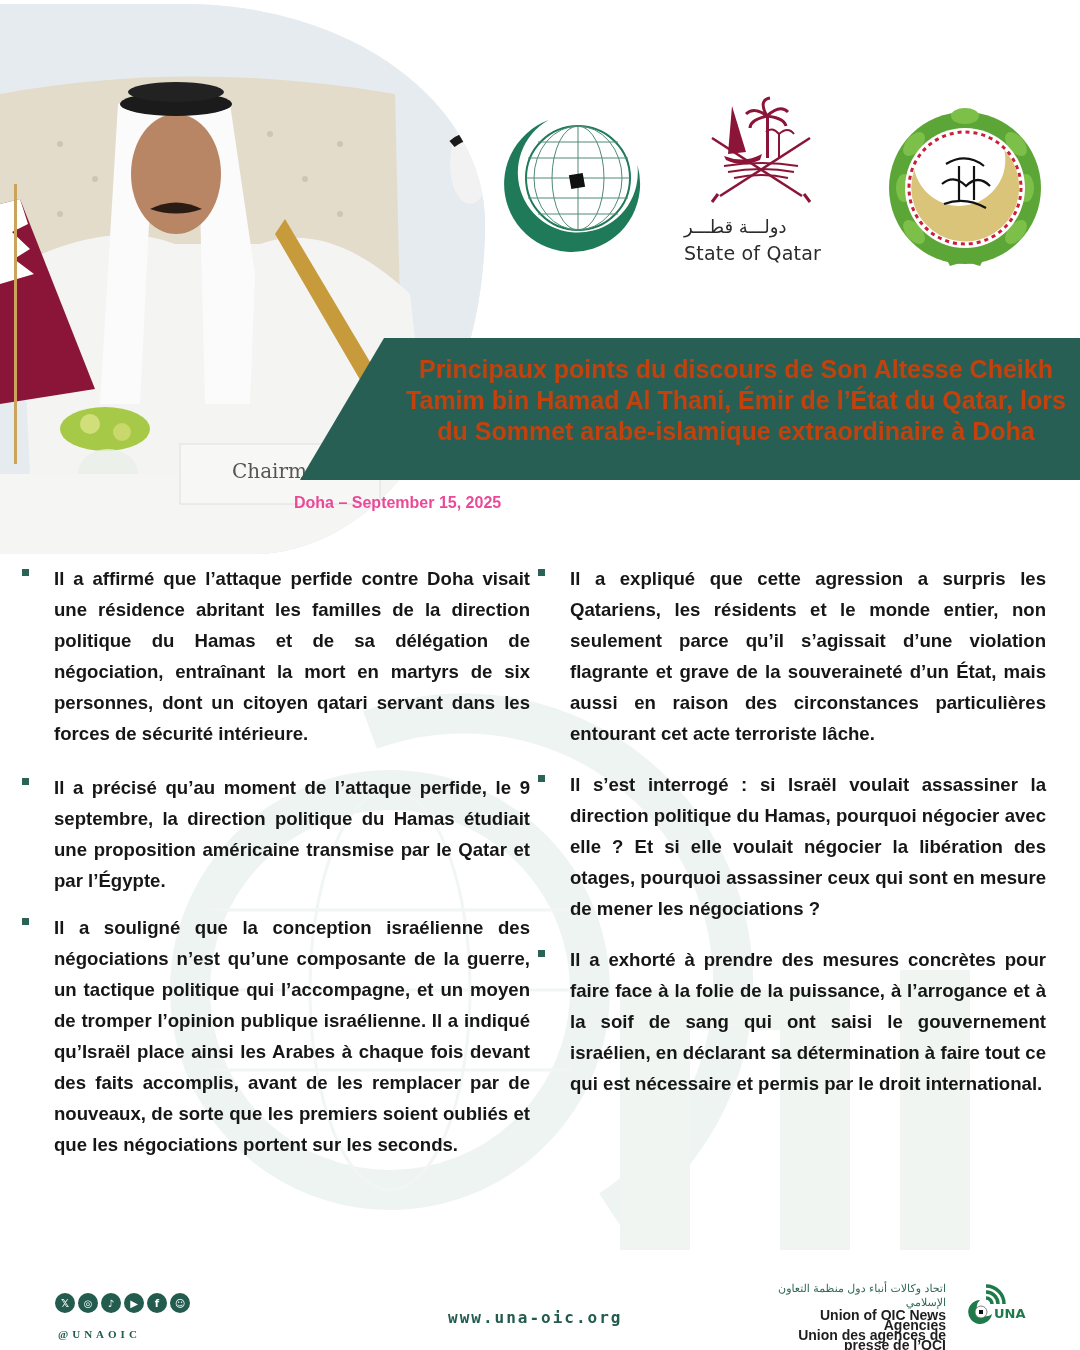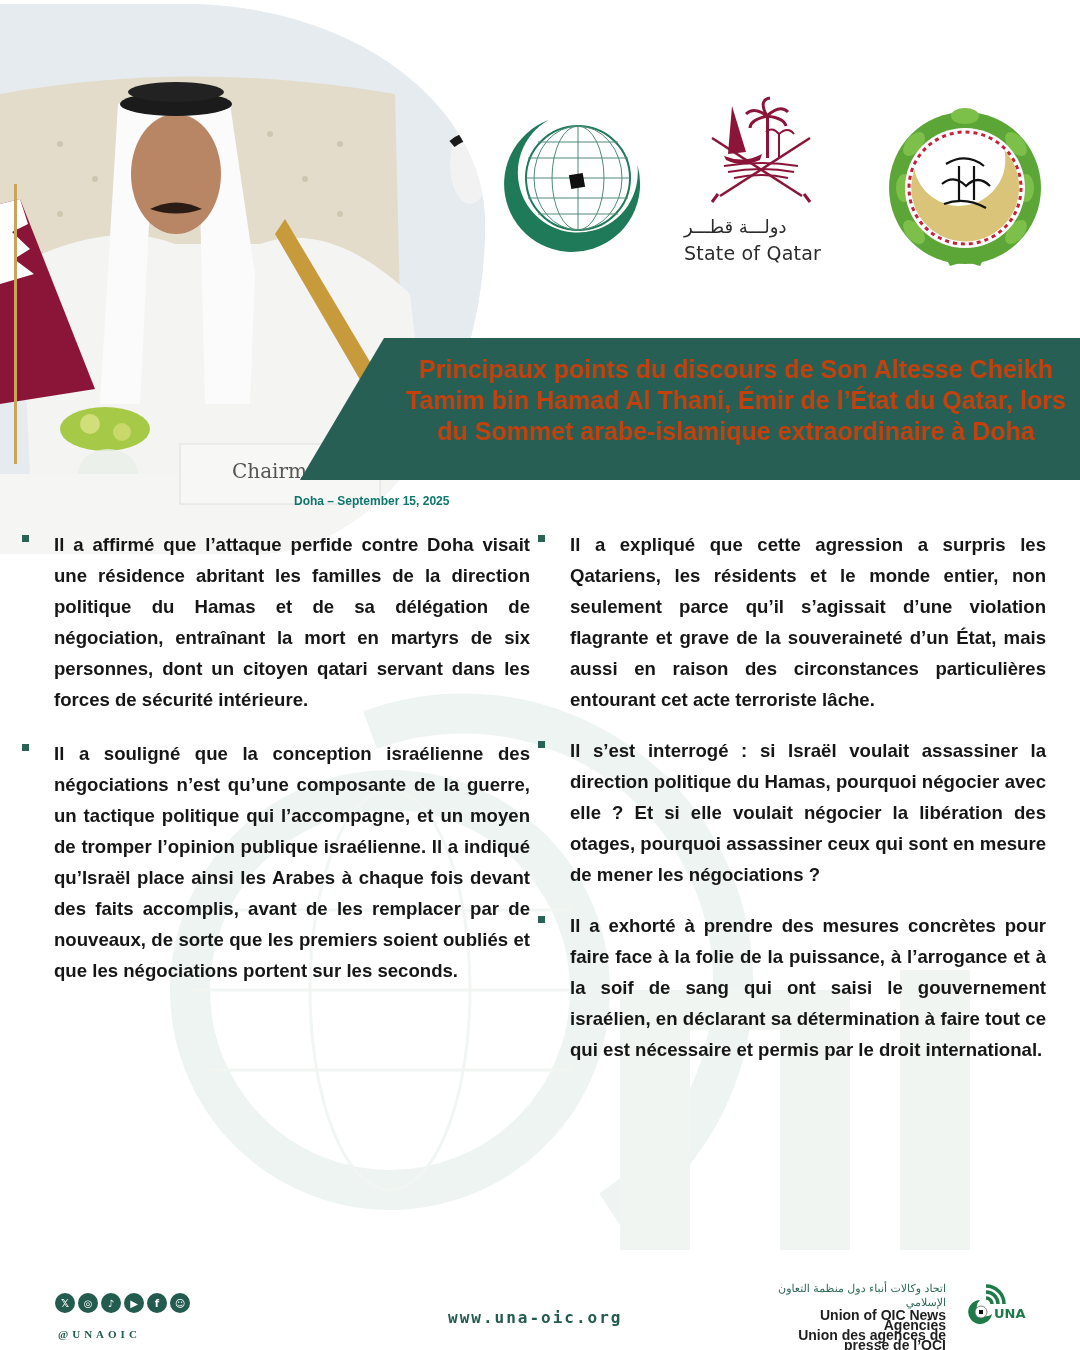--- a/index.html
+++ b/index.html
@@ -33,25 +33,25 @@
     background: #275f55;
     clip-path: polygon(84px 0, 100% 0, 100% 100%, 0 100%);
   }
   .banner-title {
     position: absolute; left: 395px; top: 354px; width: 682px;
     color: #c2410c; font-family: "Liberation Sans", sans-serif; font-weight: bold;
     font-size: 25px; line-height: 31px; text-align: center;
   }
   .dateline {
     position: absolute; left: 294px; top: 494px;
-    font-family: "Liberation Sans", sans-serif; font-weight: bold; font-size: 12px; color: #0f766e;
-  }
-
-  
-  .col { position: absolute; top: 529px; width: 476px; }
+    font-family: "Liberation Sans", sans-serif; font-weight: bold; font-size: 16px; color: #ec4899;
+  }
+
+  
+  .col { position: absolute; top: 563px; width: 476px; }
   .col-left { left: 54px; }
   .col-right { left: 570px; }
   .bullet {
     position: relative; font-family: "Liberation Sans", sans-serif; font-weight: bold;
     font-size: 18.6px; line-height: 31px; text-align: justify; color: #161616;
   }
   .bullet .sq {
     position: absolute; left: -32px; top: 6px; width: 7px; height: 7px; background: #2a6256;
   }
   .b-l1 { margin-bottom: 23px; }
@@ -204,20 +204,24 @@
 
 <div class="banner"></div>
 <h1 class="banner-title">Principaux points du discours de Son Altesse Cheikh Tamim bin Hamad Al Thani, Émir de l’État du Qatar, lors du Sommet arabe-islamique extraordinaire à Doha</h1>
 <div class="dateline">Doha – September 15, 2025</div>
 
 <div class="col col-left">
   <div class="bullet b-l1">
     <span class="sq"></span>
     <span>Il a affirmé que l’attaque perfide contre Doha visait une résidence abritant les familles de la direction politique du Hamas et de sa délégation de négociation, entraînant la mort en martyrs de six personnes, dont un citoyen qatari servant dans les forces de sécurité intérieure.</span>
   </div>
+  <div class="bullet b-l2">
+    <span class="sq"></span>
+    <span>Il a précisé qu’au moment de l’attaque perfide, le 9 septembre, la direction politique du Hamas étudiait une proposition américaine transmise par le Qatar et par l’Égypte.</span>
+  </div>
   <div class="bullet">
     <span class="sq"></span>
     <span>Il a souligné que la conception israélienne des négociations n’est qu’une composante de la guerre, un tactique politique qui l’accompagne, et un moyen de tromper l’opinion publique israélienne. Il a indiqué qu’Israël place ainsi les Arabes à chaque fois devant des faits accomplis, avant de les remplacer par de nouveaux, de sorte que les premiers soient oubliés et que les négociations portent sur les seconds.</span>
   </div>
 </div>
 
 <div class="col col-right">
   <div class="bullet b-r1">
     <span class="sq"></span>
     <span>Il a expliqué que cette agression a surpris les Qatariens, les résidents et le monde entier, non seulement parce qu’il s’agissait d’une violation flagrante et grave de la souveraineté d’un État, mais aussi en raison des circonstances particulières entourant cet acte terroriste lâche.</span>

